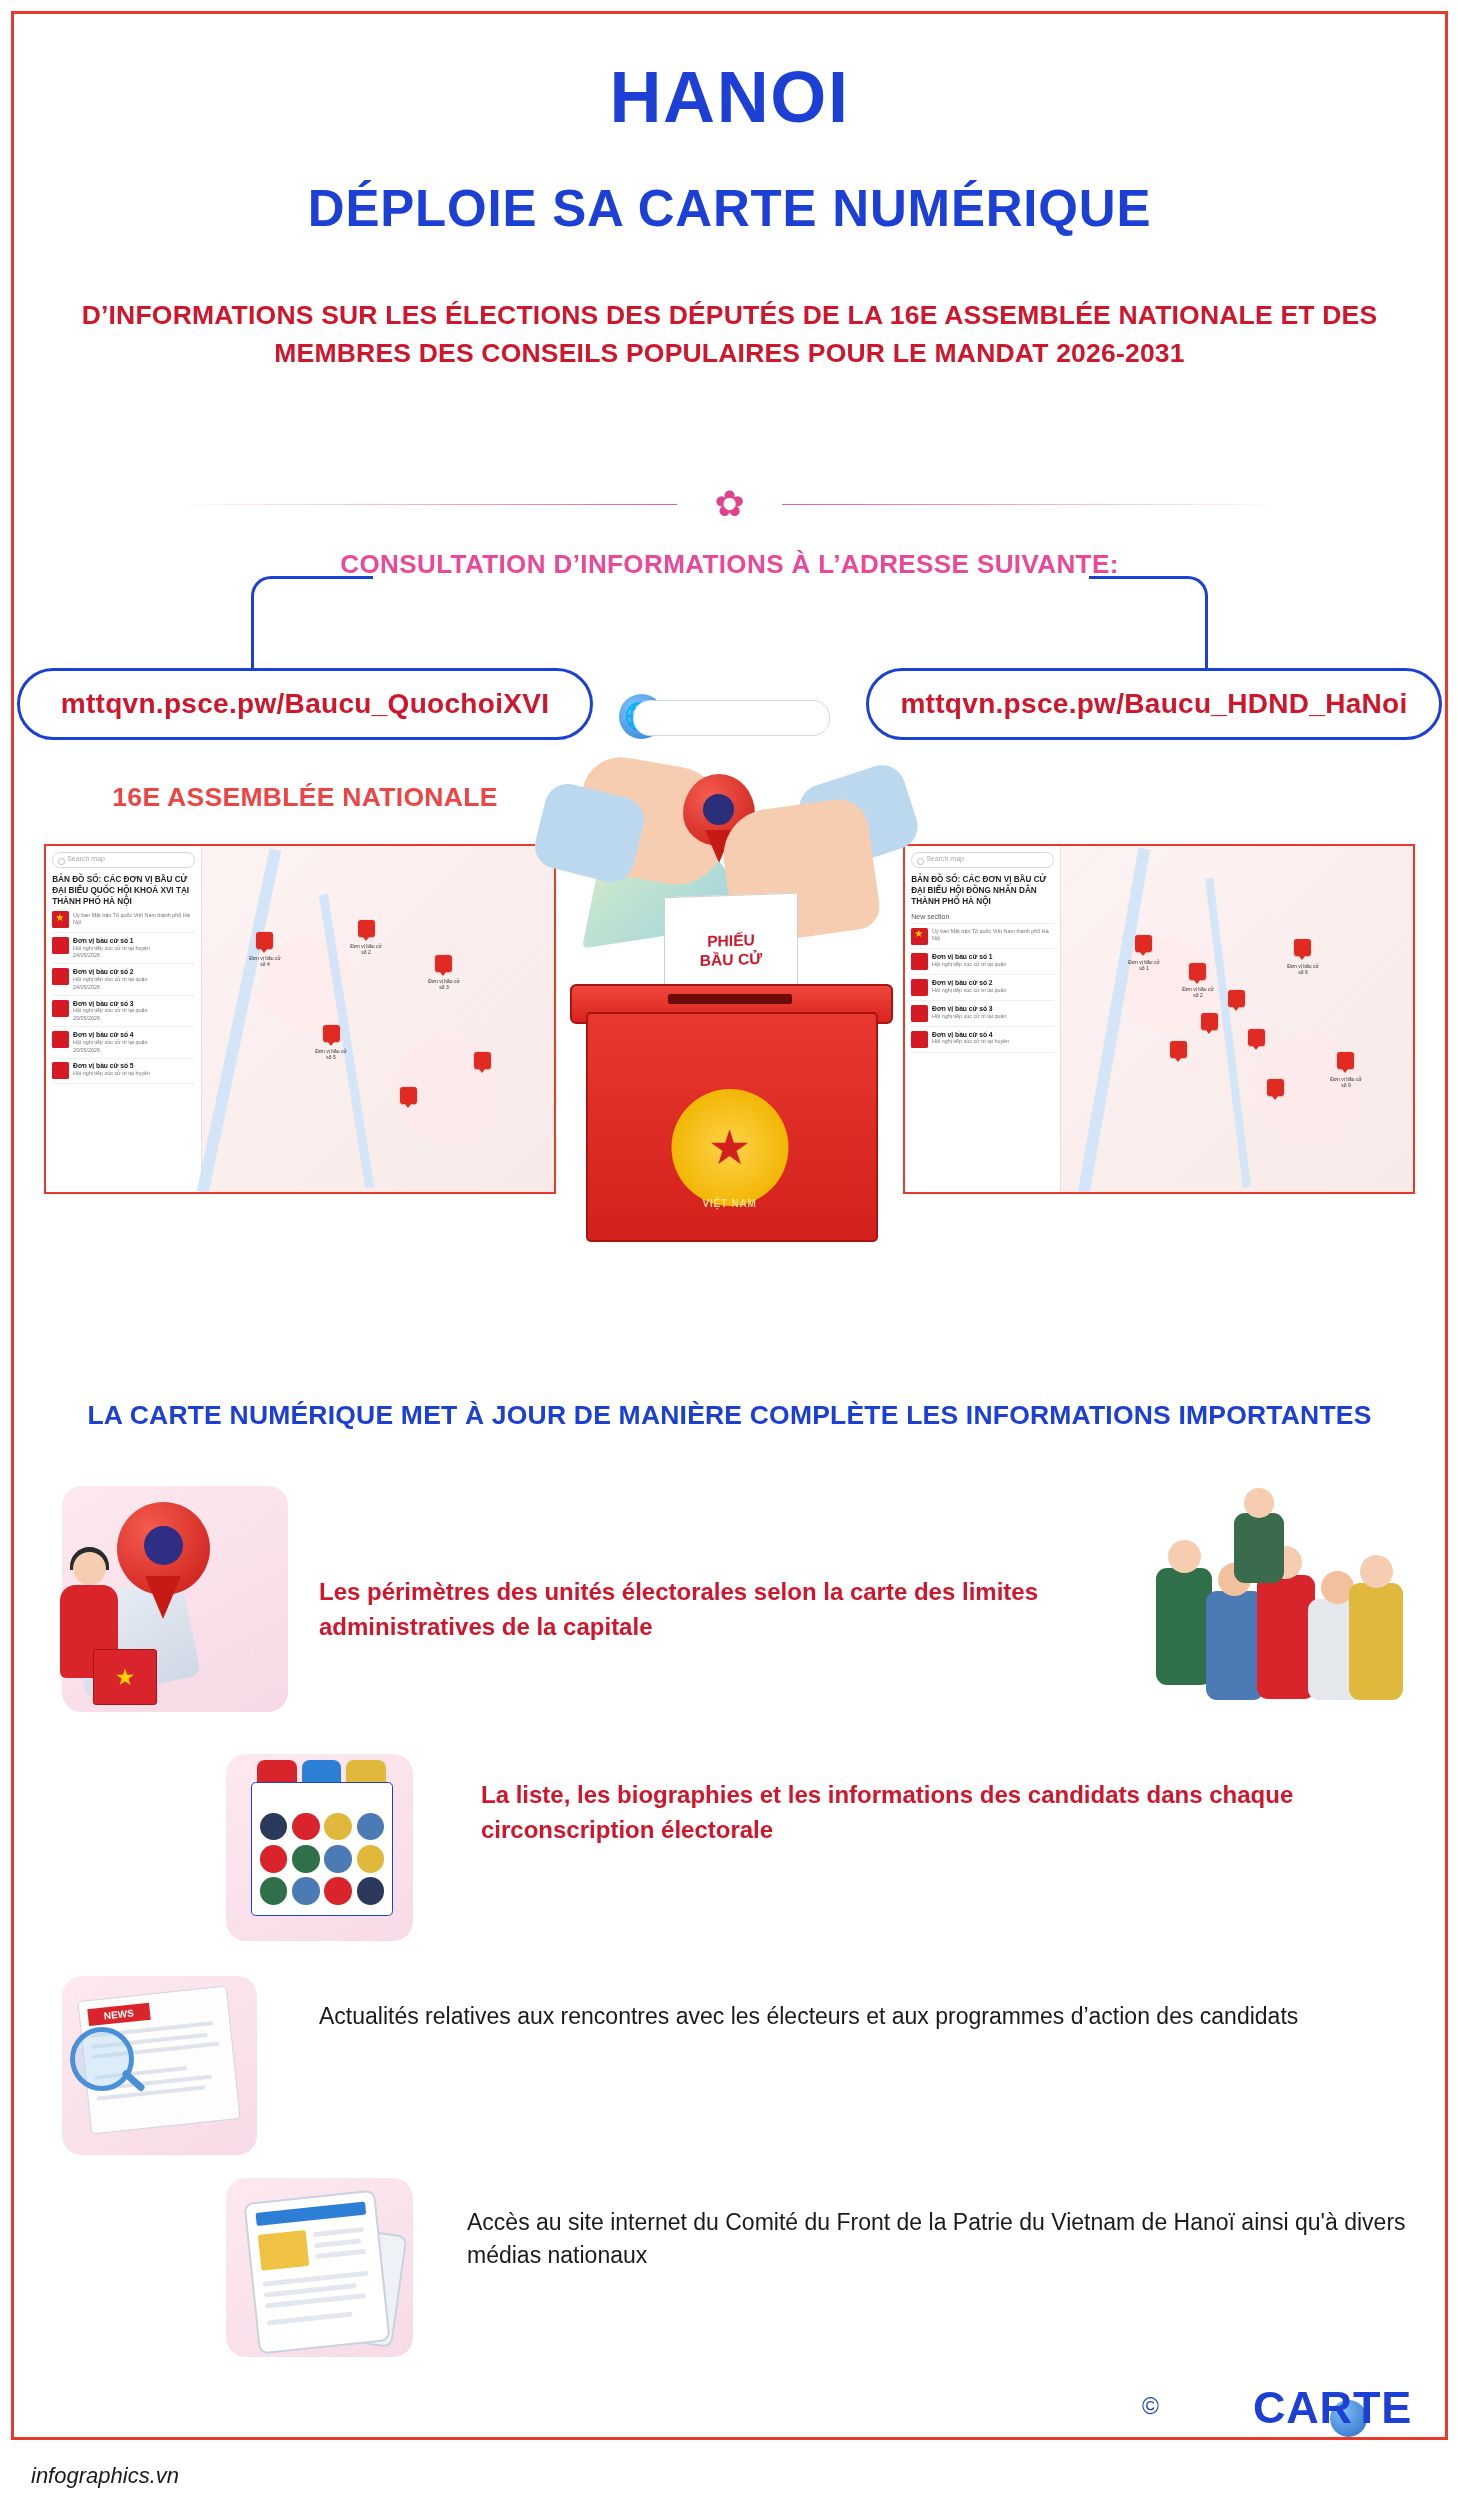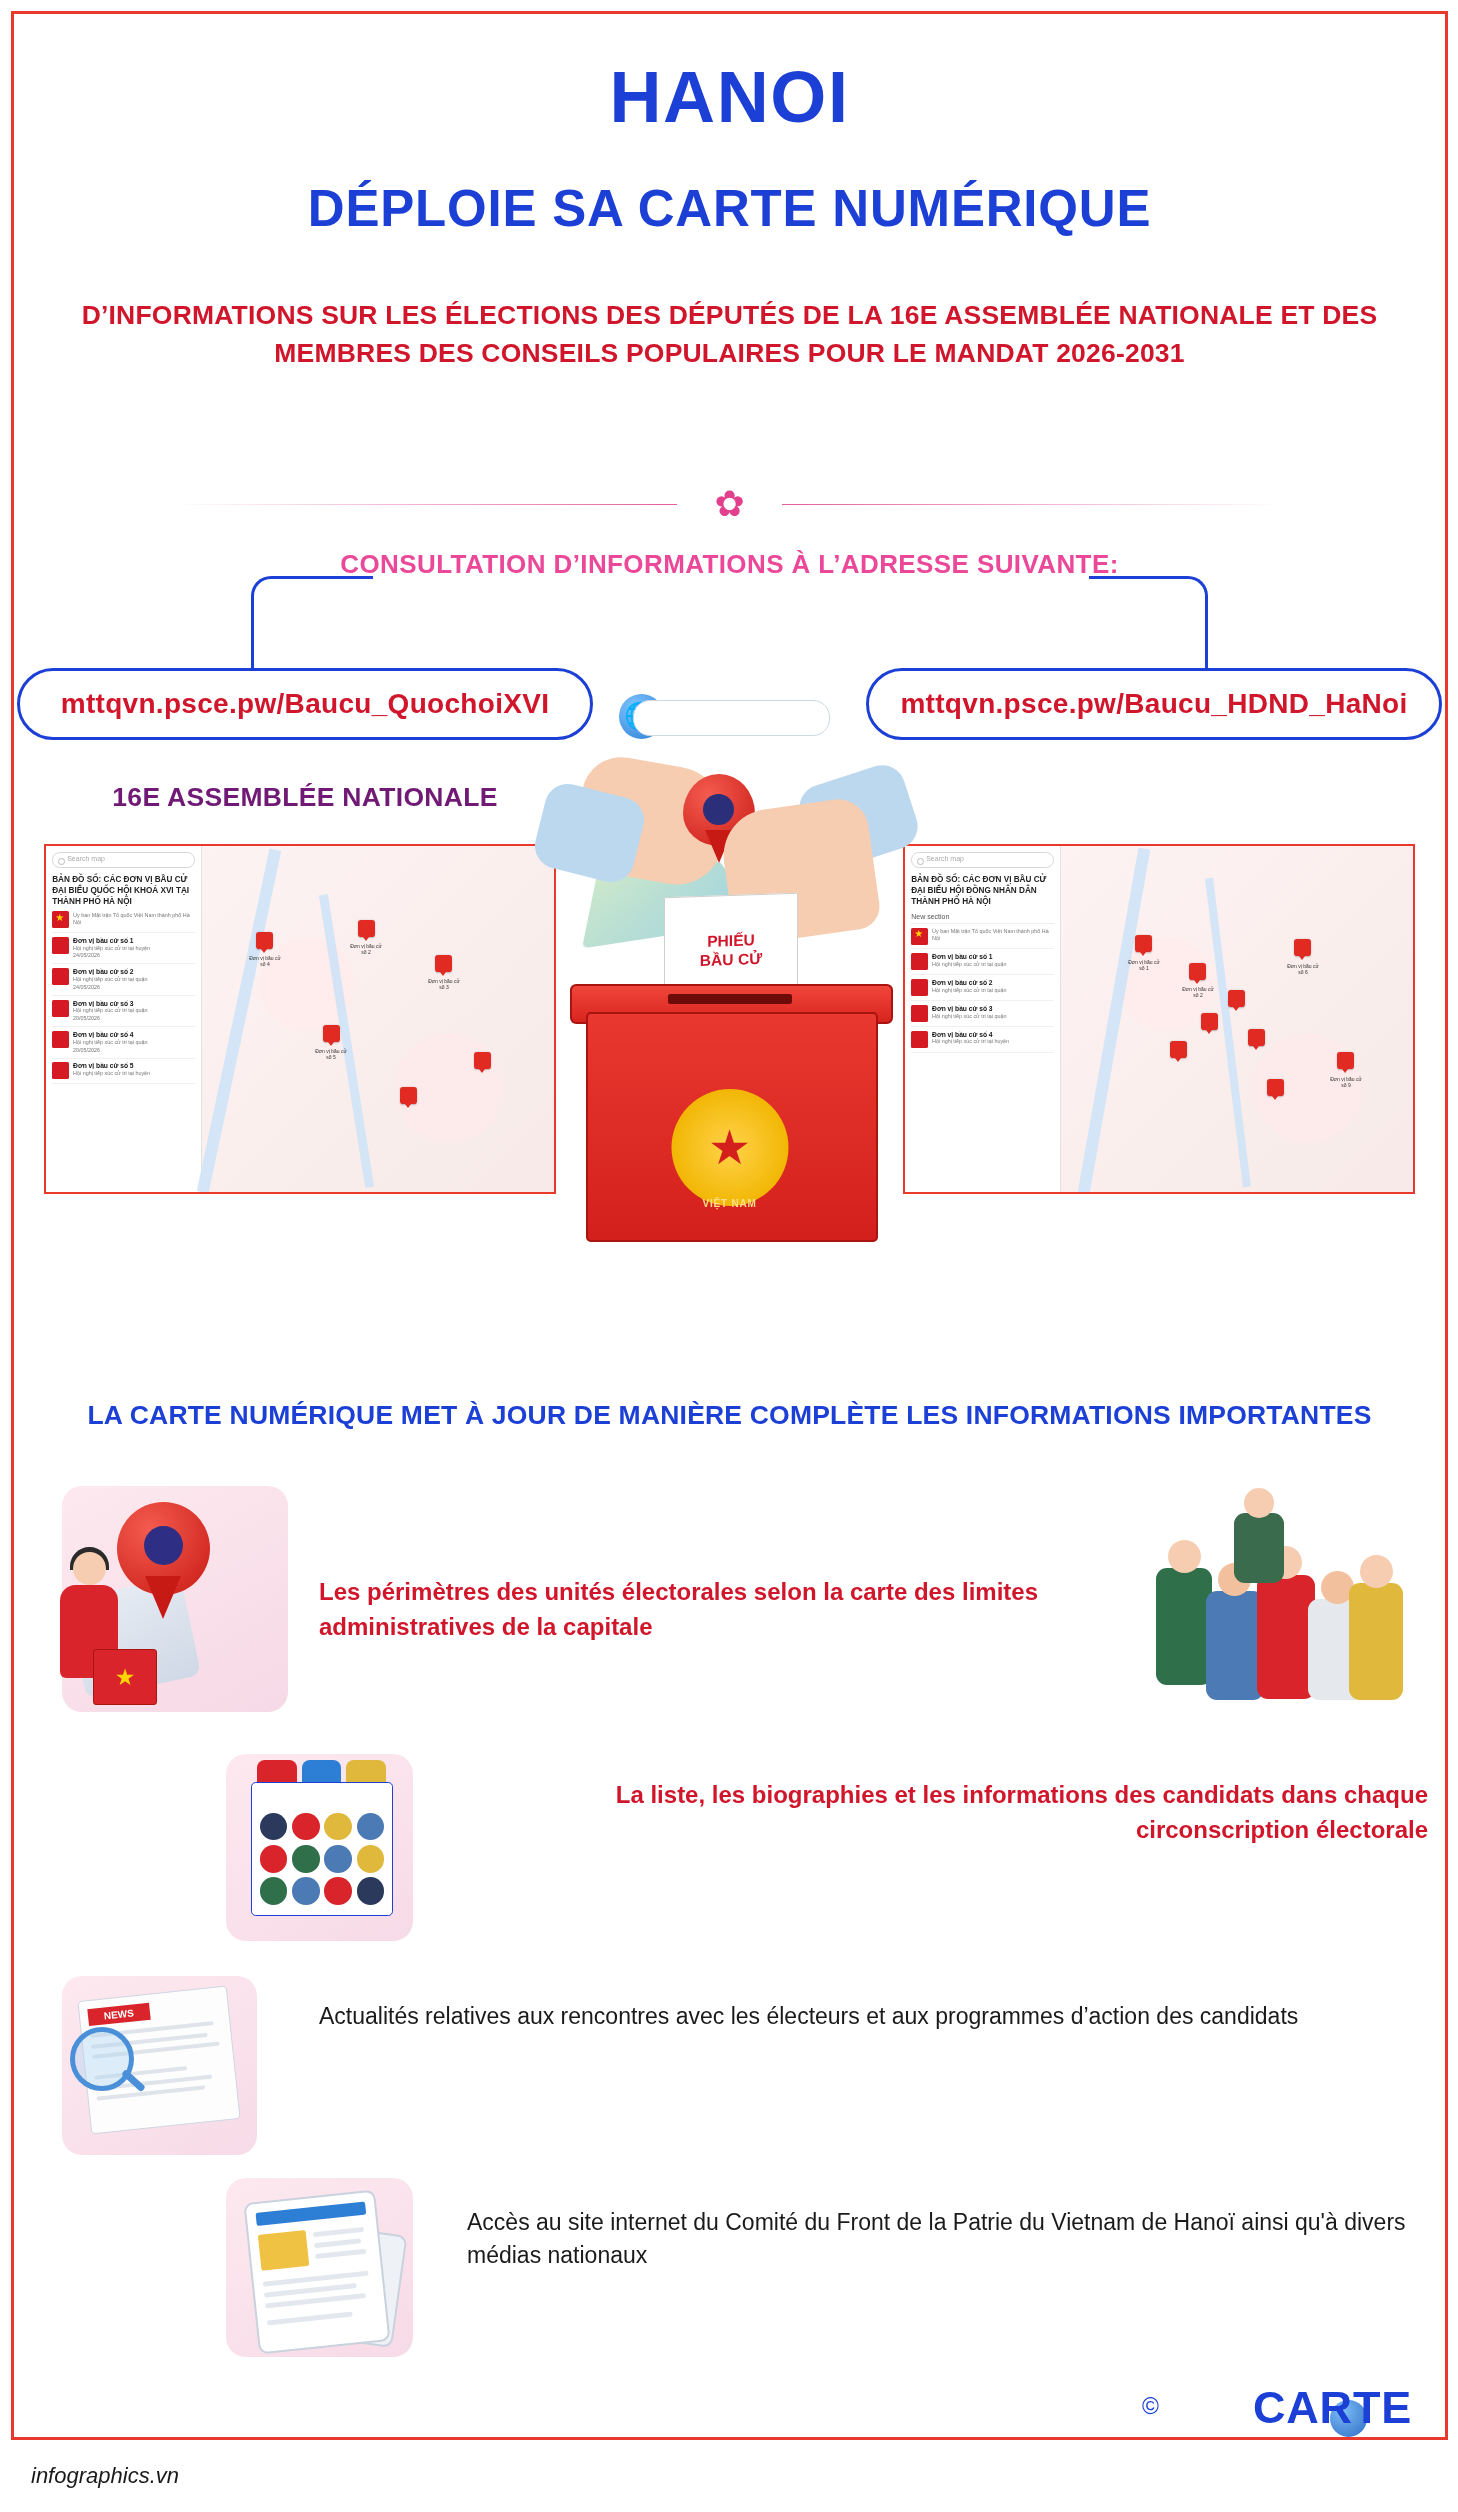--- a/index.html
+++ b/index.html
@@ -85,21 +85,21 @@
     display:flex;align-items:center;justify-content:center;
     font-size:28px;font-weight:bold;color:#d1162b;
     box-sizing:border-box;
     letter-spacing:0.3px;
   }
   .url-left{left:17px;width:576px;}
   .url-right{right:17px;width:576px;}
 
   .cap{
     position:absolute;top:782px;
-    text-align:center;font-size:26.5px;font-weight:bold;color:#701a75;
+    text-align:center;font-size:26.5px;font-weight:bold;color:#ef4444;
     letter-spacing:0.3px;
   }
   .cap-left{left:17px;width:576px;}
   .cap-right{right:17px;width:576px;}
 
   
   .shot{
     position:absolute;top:844px;width:512px;height:350px;
     border:2.3px solid #e8392c;
     background:#f7eceb;
@@ -258,21 +258,21 @@
   }
 
   
   .feat{position:absolute;}
   .feat .ftext{
     font-size:24px;line-height:1.45;font-weight:bold;color:#d1162b;
   }
   .feat.plain .ftext{color:#1a1a1a;font-weight:normal;font-size:23px;}
 
   .f1{top:1575px;left:319px;width:786px;}
-  .f2{top:1778px;left:471px;width:957px;text-align:right;}
+  .f2{top:1778px;left:481px;width:957px;}
   .f3{top:2000px;left:319px;width:1089px;}
   .f4{top:2206px;left:467px;width:957px;}
 
   .thumbcard{
     position:absolute;border-radius:20px;
   }
   .tc1{left:62px;top:1486px;width:226px;height:226px;
     background:linear-gradient(150deg,#fde9ef 0%,#f6d9e6 100%);}
   .tc2{left:226px;top:1754px;width:187px;height:187px;
     background:linear-gradient(150deg,#fde9ef 0%,#f7dbe8 100%);}

